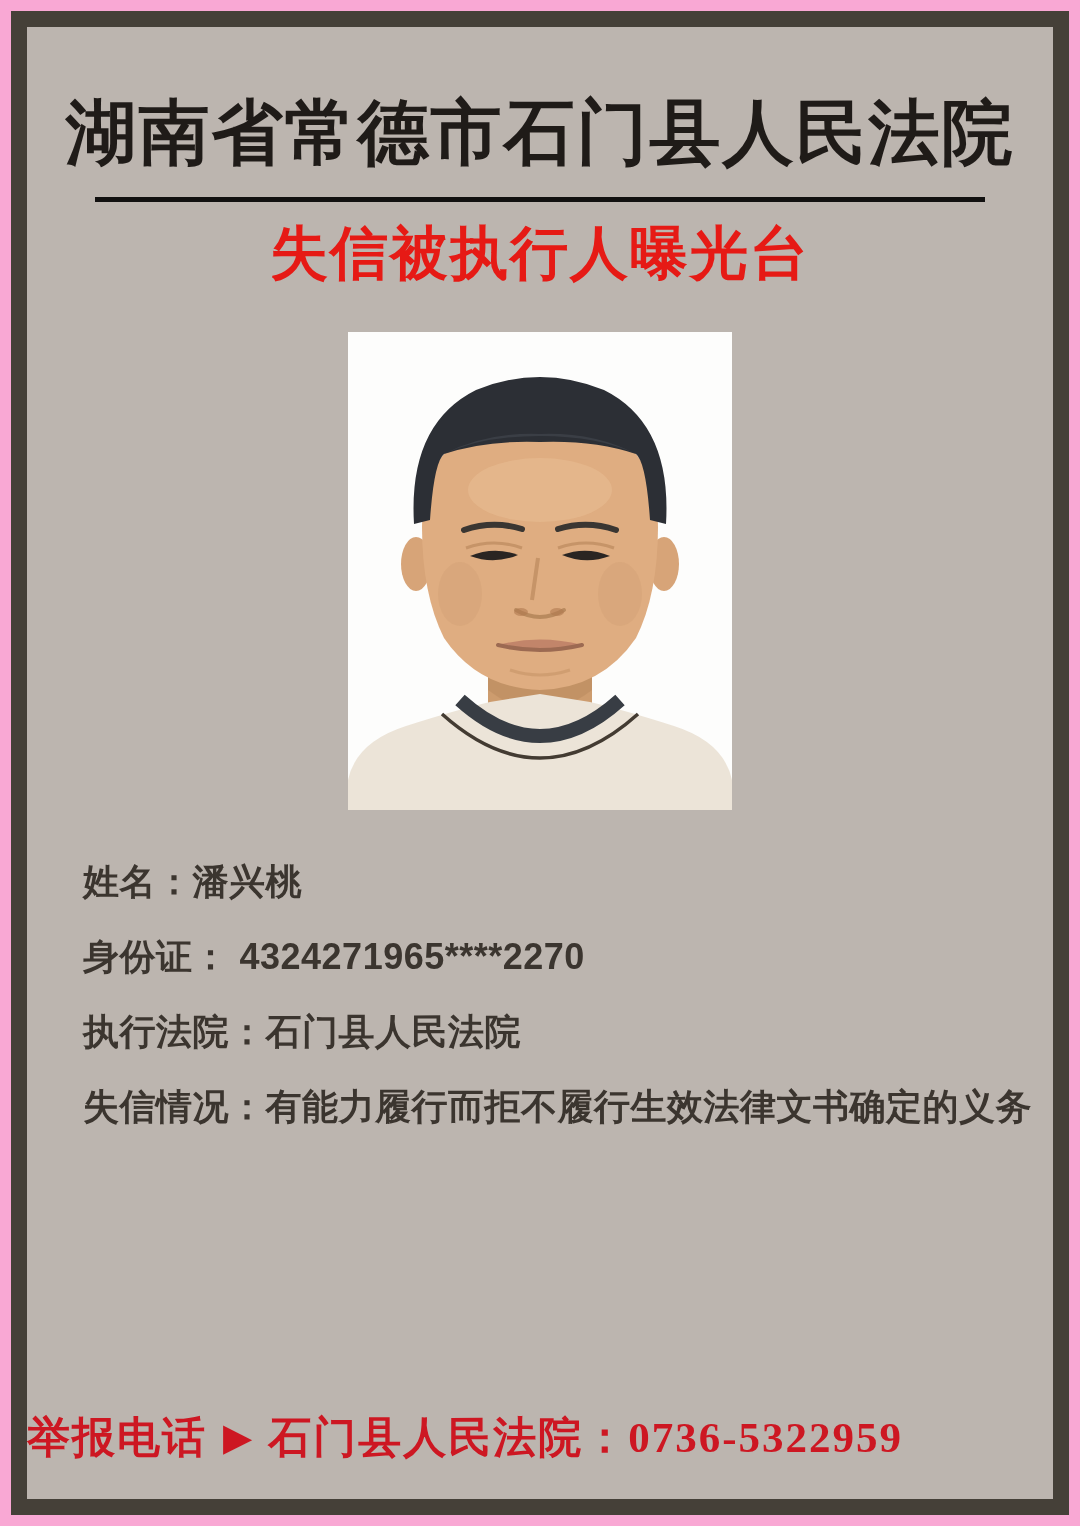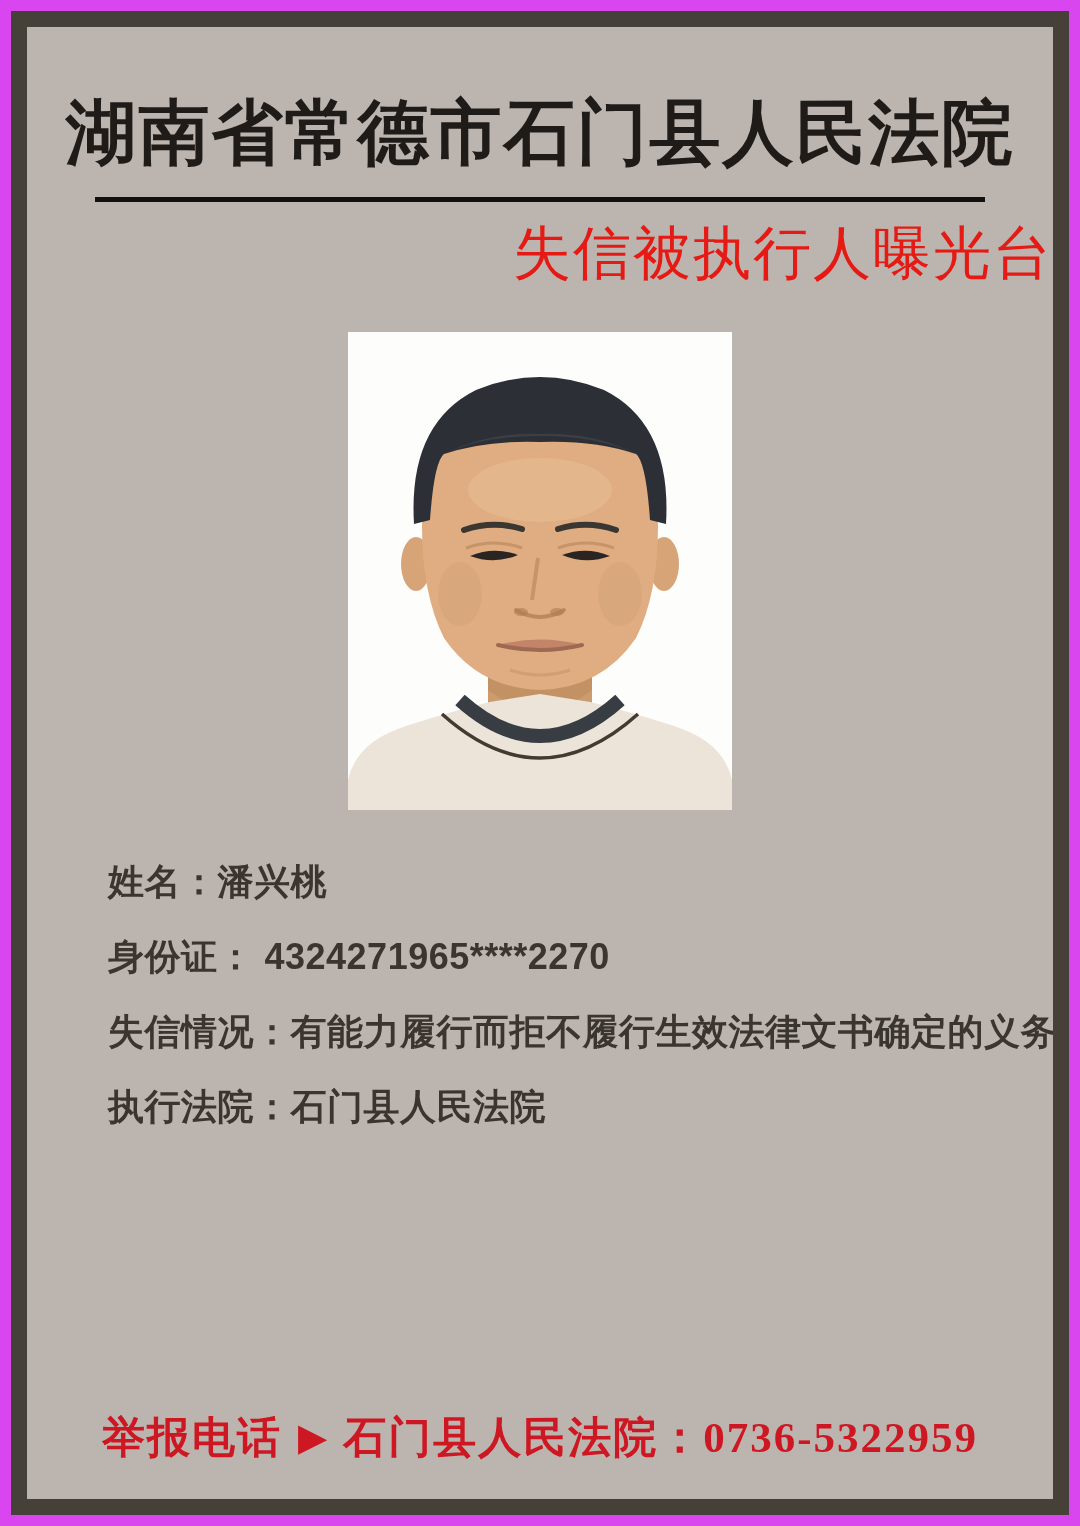--- a/index.html
+++ b/index.html
@@ -7,21 +7,21 @@
     padding: 0;
     width: 1080px;
     height: 1526px;
     font-family: "Liberation Sans", "DejaVu Sans", sans-serif;
     overflow: hidden;
   }
   .poster {
     position: relative;
     width: 1080px;
     height: 1526px;
-    background: #d946ef; 
+    background: #f9a8d4; 
   }
   .frame-inner {
     position: absolute;
     inset: 11px;
     background: #454038; 
   }
   .content {
     position: absolute;
     inset: 27px;
     background: #bcb5af; 
@@ -48,58 +48,57 @@
     right: 68px;
     height: 5px;
     background: #121110;
   }
   .banner-title {
     position: absolute;
     top: 193px;
     left: 0;
     right: 0;
     margin: 0;
-    text-align: right;
+    text-align: center;
     font-size: 58px;
     line-height: 1.15;
-    font-weight: 400;
+    font-weight: 700;
     letter-spacing: 2px;
     color: #e61a15;
     white-space: nowrap;
   }
   .photo {
     position: absolute;
     top: 305px;
     left: 321px;
     width: 384px;
     height: 478px;
     background: #fdfdfc;
   }
   .photo svg { display: block; width: 100%; height: 100%; }
   .info {
     position: absolute;
     top: 836px;
-    left: 81px;
+    left: 56px;
     right: 16px;
   }
   .info .row {
     font-size: 36px;
     line-height: 37px;
     margin-bottom: 38px;
     font-weight: 600;
     letter-spacing: 0.5px;
     color: #3b352f;
     white-space: nowrap;
   }
   .hotline {
     position: absolute;
     top: 1385px;
     left: 0;
     right: 0;
-    text-align: center;
     font-family: "Liberation Serif", "DejaVu Serif", serif;
     font-weight: 700;
     font-size: 43px;
     line-height: 50px;
     letter-spacing: 2px;
     color: #cd1722;
     white-space: nowrap;
   }
   .hotline .arrow {
     display: inline-block;
@@ -159,22 +158,22 @@
         <path d="M150 313 Q192 302 234 313 Q192 321 150 313 Z" fill="#c2856a"></path>
         <path d="M150 313 Q192 323 234 313" fill="none" stroke="#9c6a52" stroke-width="4" stroke-linecap="round"></path>
 
         <path d="M162 338 Q192 348 222 338" fill="none" stroke="#c79567" stroke-width="3" opacity="0.6"></path>
       </svg>
     </div>
 
     <div class="info">
       <div class="row"><span>姓名：</span><span>潘兴桃</span></div>
       <div class="row"><span>身份证：</span><span> 4324271965****2270</span></div>
+      <div class="row"><span>执行法院：</span><span>石门县人民法院</span></div>
       <div class="row"><span>失信情况：</span><span>有能力履行而拒不履行生效法律文书确定的义务</span></div>
-      <div class="row"><span>执行法院：</span><span>石门县人民法院</span></div>
     </div>
 
     <div class="hotline">
       <span>举报电话</span><span class="arrow">▶</span><span>石门县人民法院：0736-5322959</span>
     </div>
 
   </div>
 </div>
 
 </body></html>

